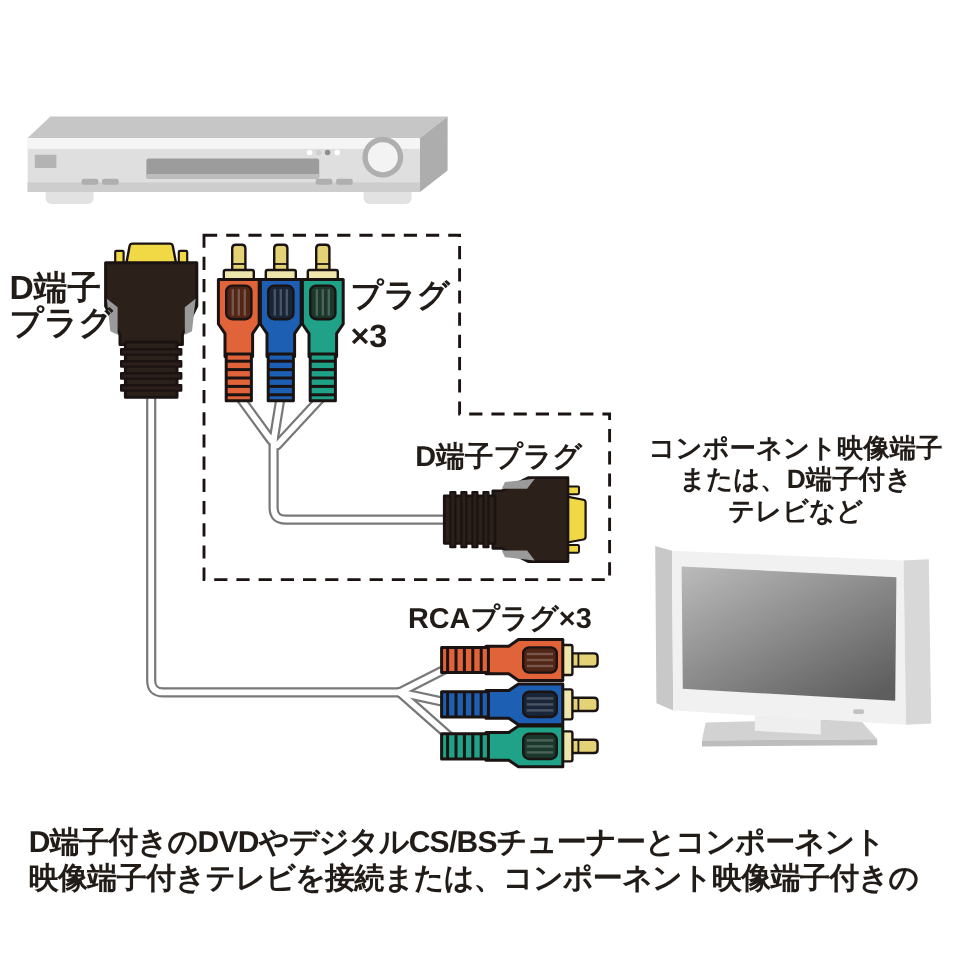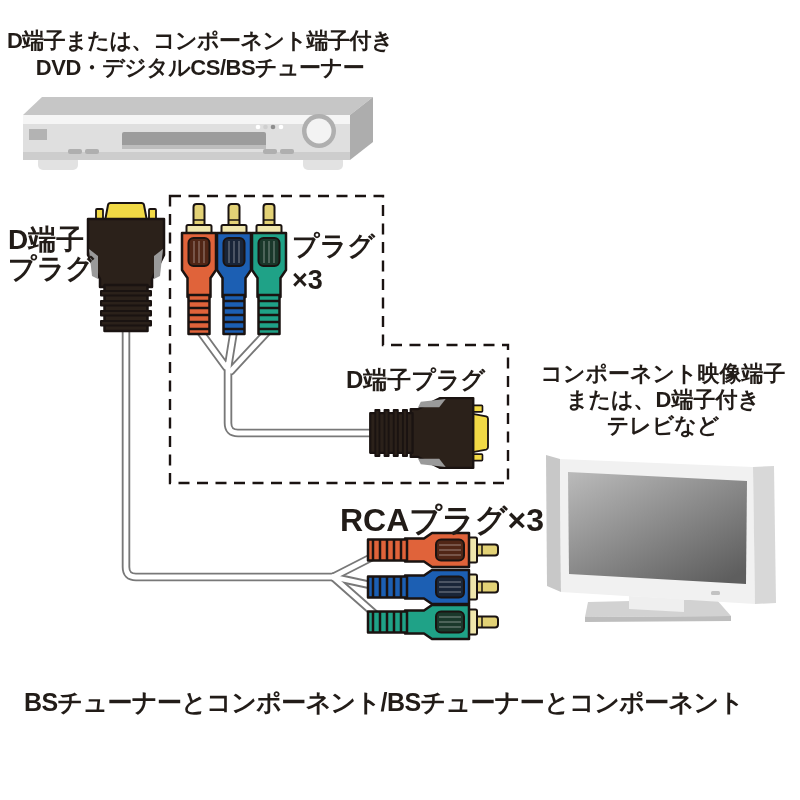--- a/index.html
+++ b/index.html
@@ -8,21 +8,21 @@
     font-family:"Liberation Sans","DejaVu Sans",sans-serif;
     color:#221C18;
   }
   #artwork{position:absolute;left:0;top:0;}
   .lbl{position:absolute;font-weight:700;color:#221C18;white-space:nowrap;}
   .t-title{left:0;top:27px;width:400px;text-align:center;font-size:22px;line-height:27px;letter-spacing:-0.5px;}
   .t-dplugL{left:8px;top:225px;font-size:28px;line-height:29px;}
   .t-rcabox{left:292px;top:229px;font-size:27px;line-height:34px;}
   .t-dplugR{left:346px;top:364px;font-size:24px;}
   .t-tv{left:530px;top:361px;width:266px;text-align:center;font-size:22px;line-height:26px;}
-  .t-rcab{left:340px;top:499px;font-size:32px;}
+  .t-rcab{left:340px;top:499px;font-size:24px;}
   .t-desc{left:24px;top:687px;width:770px;font-size:25px;line-height:30px;letter-spacing:-0.6px;}
 </style>
 </head>
 <body>
 
 <div id="stage">
 
   <svg id="artwork" width="800" height="800" viewBox="0 0 800 800">
     <defs>
       <linearGradient id="tvscreen" x1="0%" y1="0%" x2="85%" y2="100%">
@@ -126,24 +126,20 @@
       <polygon points="585,617 731,616 731,621 585,622" fill="#BDBDBD"></polygon>
       <polygon points="629,596 684,599 684,612 629,609" fill="#EFEFEF"></polygon>
       <polygon points="546,455 560,459 561,592 547,586" fill="#C8C8C8"></polygon>
       <polygon points="560,459 753,467 755,604 561,592" fill="#F1F1F1"></polygon>
       <polygon points="753,467 774,466 776,603 755,604" fill="#D8D8D8"></polygon>
       <polygon points="568,472 747,481 746,584 569,574" fill="url(#tvscreen)"></polygon>
       <rect x="711" y="591" width="9" height="4" rx="1.5" fill="#C2C2C2"></rect>
     </g>
   </svg>
 
-  <div class="lbl t-title">
-    <div>D端子または、コンポーネント端子付き</div>
-    <div>DVD・デジタルCS/BSチューナー</div>
-  </div>
 
   <div class="lbl t-dplugL">
     <div>D端子</div>
     <div>プラグ</div>
   </div>
 
   <div class="lbl t-rcabox">
     <div>プラグ</div>
     <div>×3</div>
   </div>
@@ -152,16 +148,17 @@
 
   <div class="lbl t-tv">
     <div>コンポーネント映像端子</div>
     <div>または、D端子付き</div>
     <div>テレビなど</div>
   </div>
 
   <div class="lbl t-rcab">RCAプラグ×3</div>
 
   <div class="lbl t-desc">
-    <div>BSチューナーとコンポーネント/BSチューナーとコンポーネント</div>
+    <div>D端子付きのDVDやデジタルCS/BSチューナーとコンポーネント</div>
+    <div>映像端子付きテレビを接続または、コンポーネント映像端子付きの</div>
   </div>
 
 </div>
 
 </body></html>

